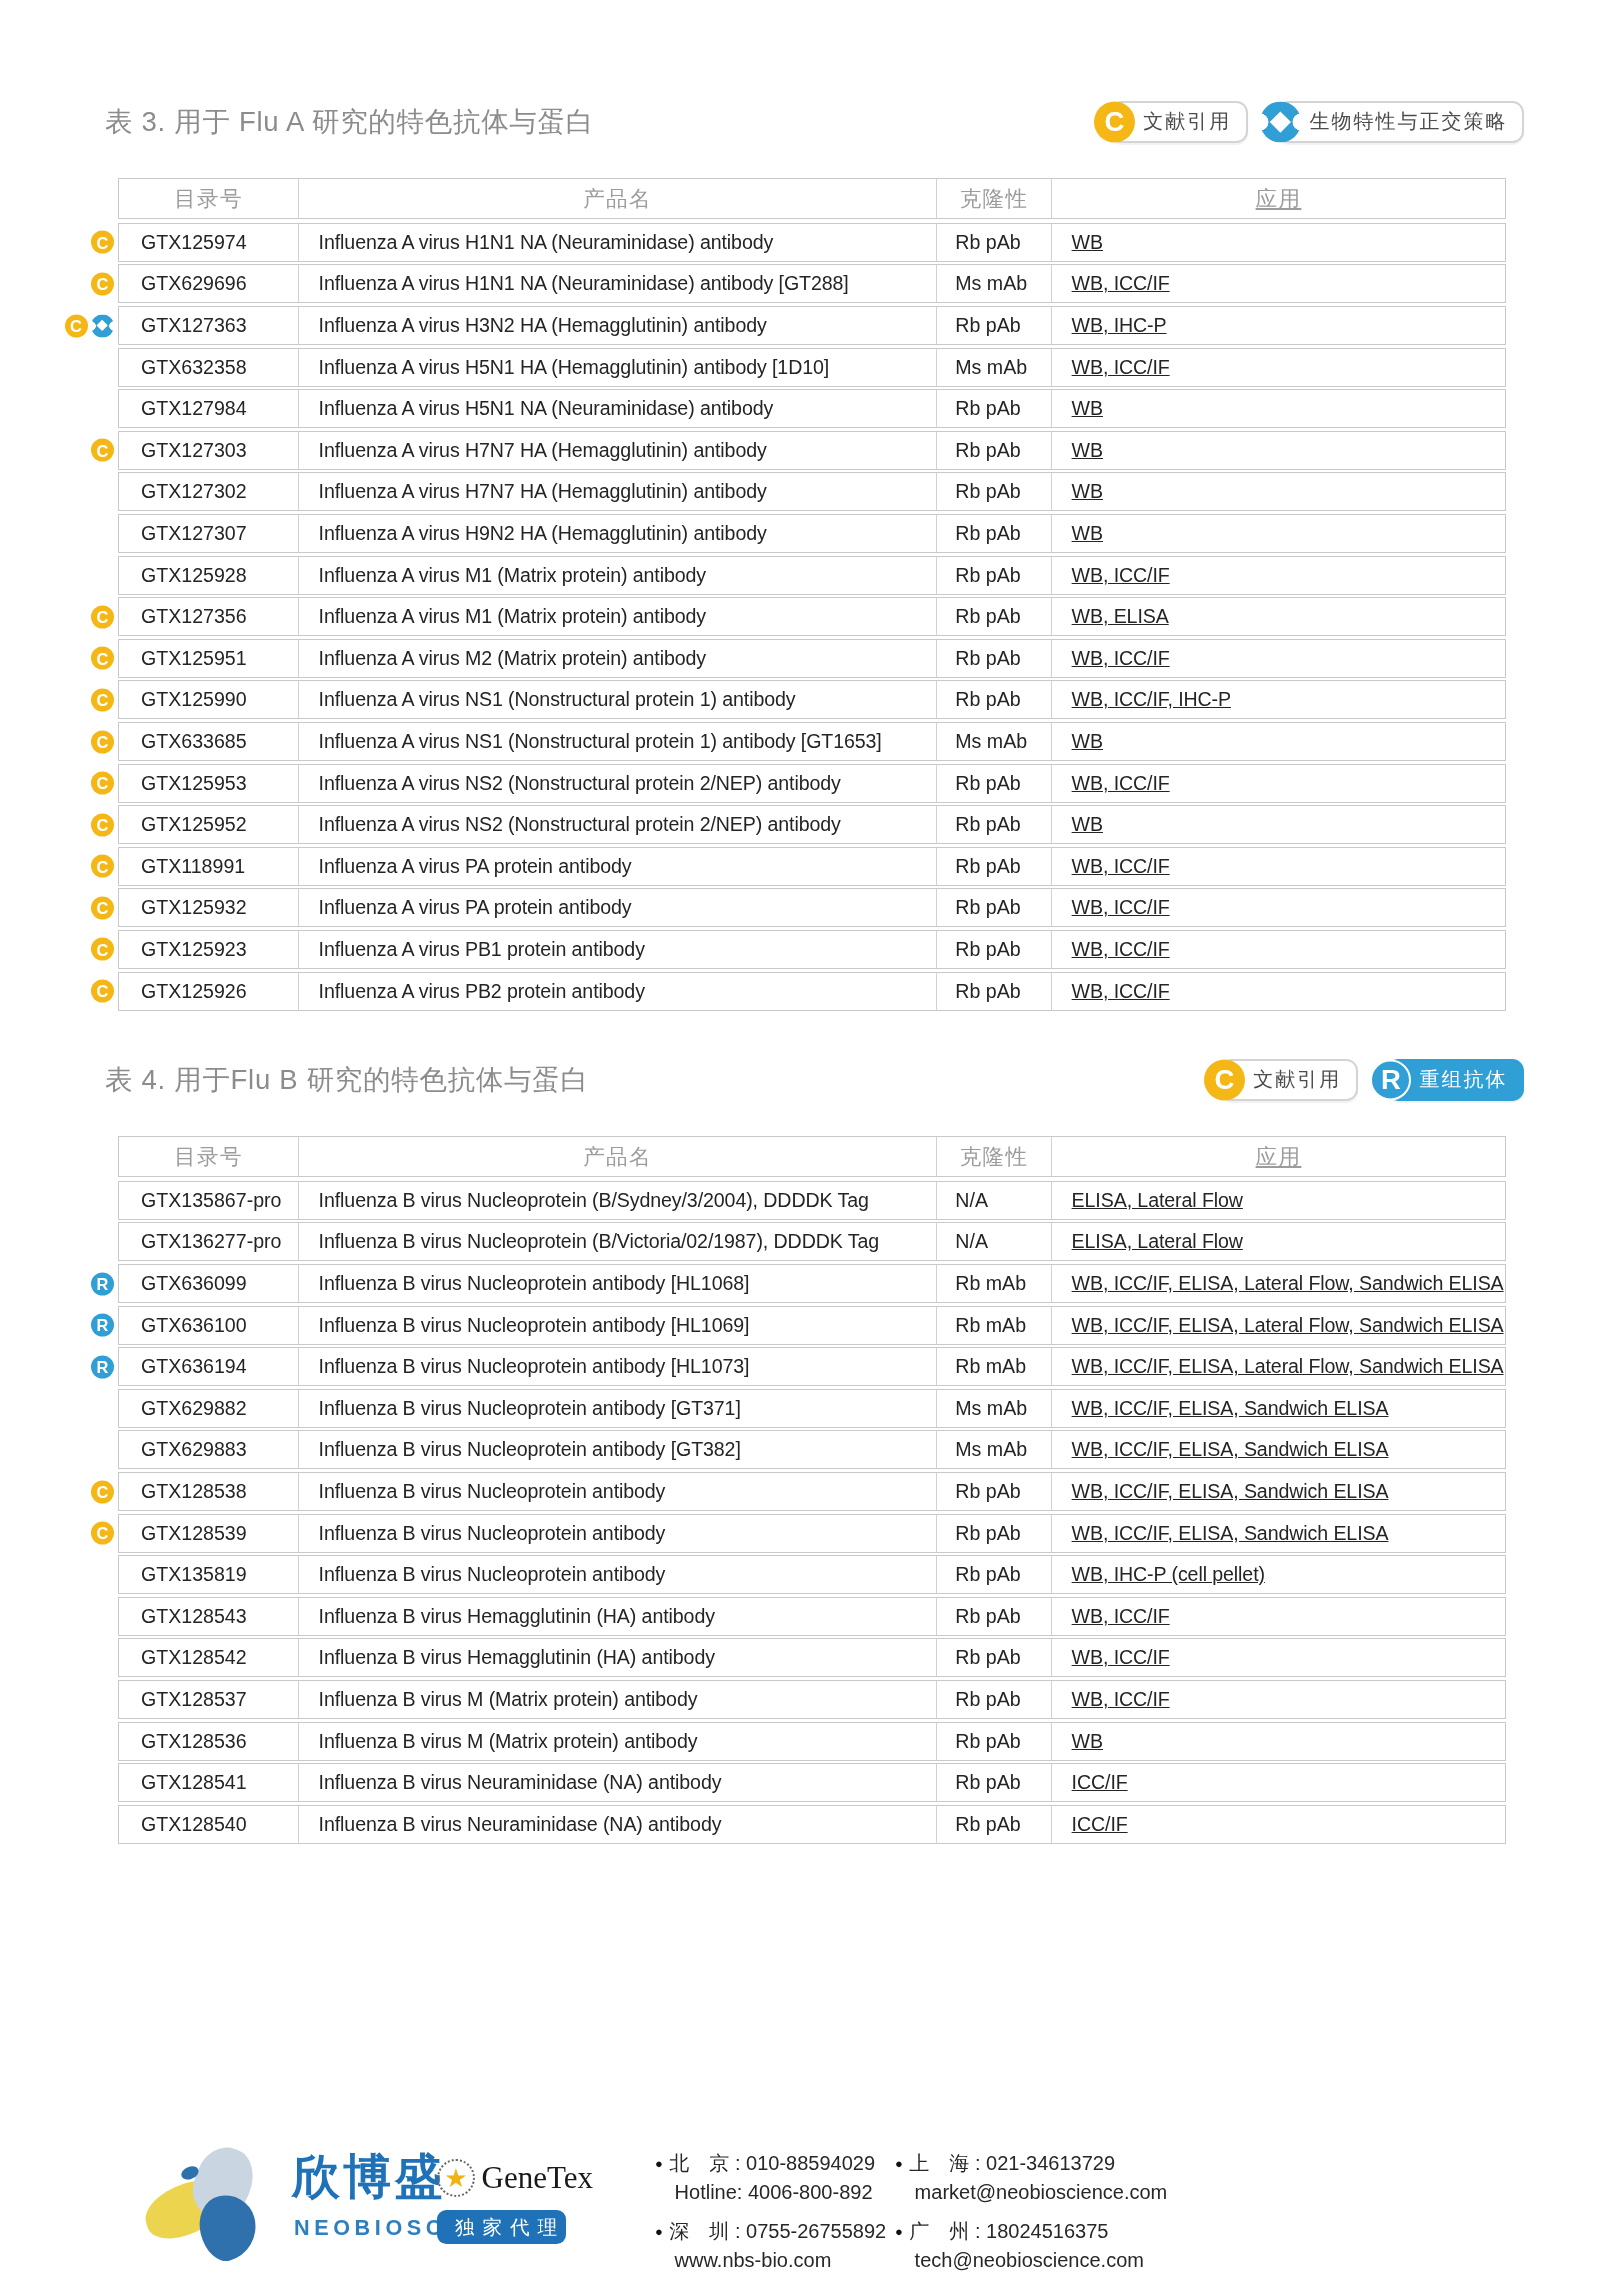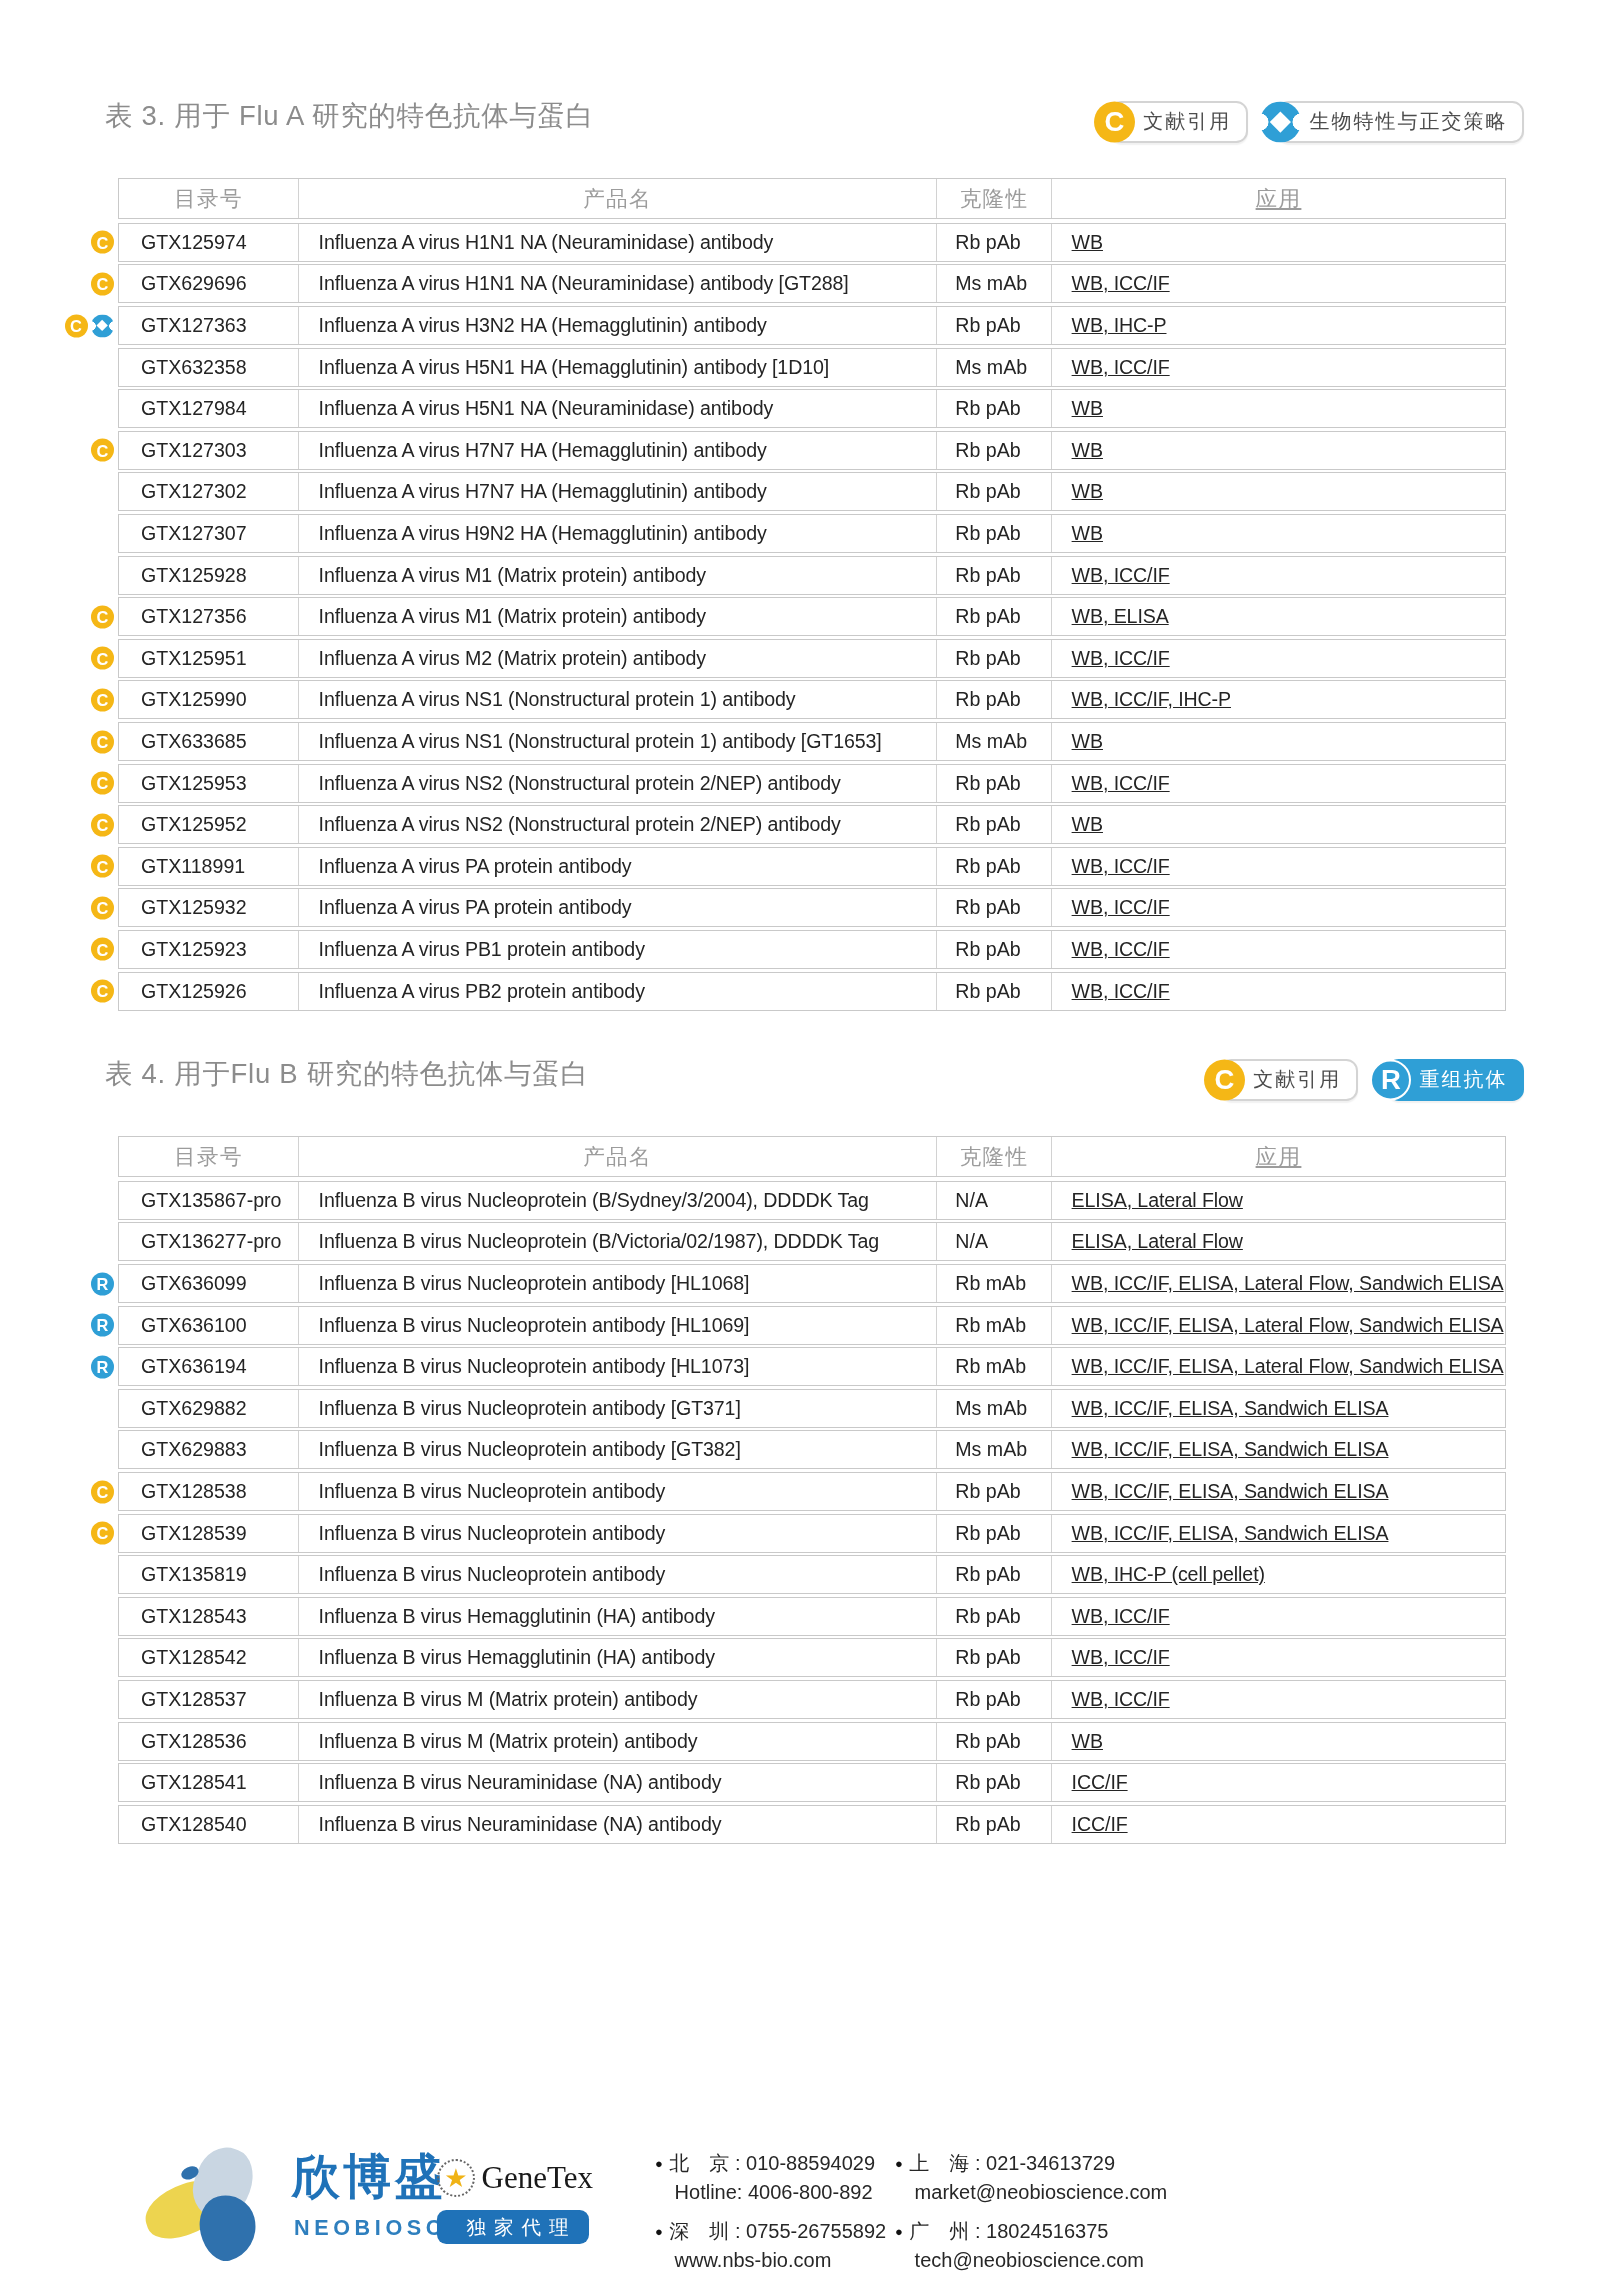--- a/index.html
+++ b/index.html
@@ -2,21 +2,21 @@
 <html style="font-size:10.5px"><head>
 <meta charset="utf-8">
 <style>
   html,body{margin:0;padding:0;}
   body{
     width:1623px;height:2295px;position:relative;background:#ffffff;
     font-family:"Liberation Sans","DejaVu Sans",sans-serif;color:#232323;
     overflow:hidden;
   }
   
-  .title-row{position:absolute;left:105px;width:1419px;display:flex;justify-content:space-between;height:47px;}
+  .title-row{position:absolute;left:105px;width:1419px;display:flex;justify-content:space-between;align-items:center;height:47px;}
   .table-title{font-size:27.5px;color:#8C8C8C;font-weight:500;letter-spacing:0.7px;}
   .badge-row{display:flex;align-items:center;}
   .badge{position:relative;height:38px;display:inline-flex;align-items:center;background:#fff;
          border:2px solid #D4D4D4;border-radius:11.8px;padding:0 14.4px 0 31px;margin-left:29px;
          box-shadow:0 1.3px 1.3px rgba(0,0,0,0.06);}
   .badge-label{font-size:20px;color:#4C4C4C;letter-spacing:2px;white-space:nowrap;}
   .badge-icon{width:41px;height:41px;border-radius:50%;position:absolute;left:-18.3px;top:50%;
               transform:translateY(-50%);display:flex;align-items:center;justify-content:center;
               color:#fff;font-weight:bold;font-size:27.5px;line-height:1;}
   .badge-icon.citation{background:#F5B716;}
@@ -74,21 +74,21 @@
       border-radius:50%;transform:rotate(-22deg);}
   .company-cn{position:absolute;left:148px;top:2.6px;font-size:48px;font-weight:700;
       color:#1F72B8;letter-spacing:3.3px;}
   .company-en{position:absolute;left:150px;top:73px;font-size:21.6px;font-weight:600;
       color:#2E7FBE;letter-spacing:4.6px;}
   .genetex-group{position:absolute;left:293px;top:17px;display:flex;align-items:center;gap:6.5px;}
   .genetex-star{width:38px;height:38px;border:2px dotted #666;border-radius:50%;
       display:flex;align-items:center;justify-content:center;box-sizing:border-box;}
   .genetex-star .star{color:#F0B316;font-size:26px;line-height:1;}
   .genetex-name{font-family:"Liberation Serif","DejaVu Serif",serif;font-size:31px;color:#1A1A1A;}
-  .agent-pill{position:absolute;left:293px;top:68px;width:152px;height:34px;background:#1F72B8;
+  .agent-pill{position:absolute;left:293px;top:68px;width:129px;height:34px;background:#1F72B8;
       border-radius:9.2px;color:#fff;display:flex;align-items:center;justify-content:center;
       font-size:19.6px;letter-spacing:7.9px;padding-left:17px;box-sizing:border-box;font-family:Liberation Mono, monospace;}
   .contacts{position:absolute;top:7.9px;}
   .contacts.left{left:511px;}
   .contacts.right{left:751px;}
   .contact-item{margin-bottom:14.4px;}
   .c-line1{display:flex;align-items:center;font-size:20px;color:#272727;}
   .c-bullet{font-size:13px;margin-right:6.5px;color:#111;}
   .c-line2{margin-left:19.6px;font-size:20px;color:#272727;margin-top:3.9px;}
 </style>

